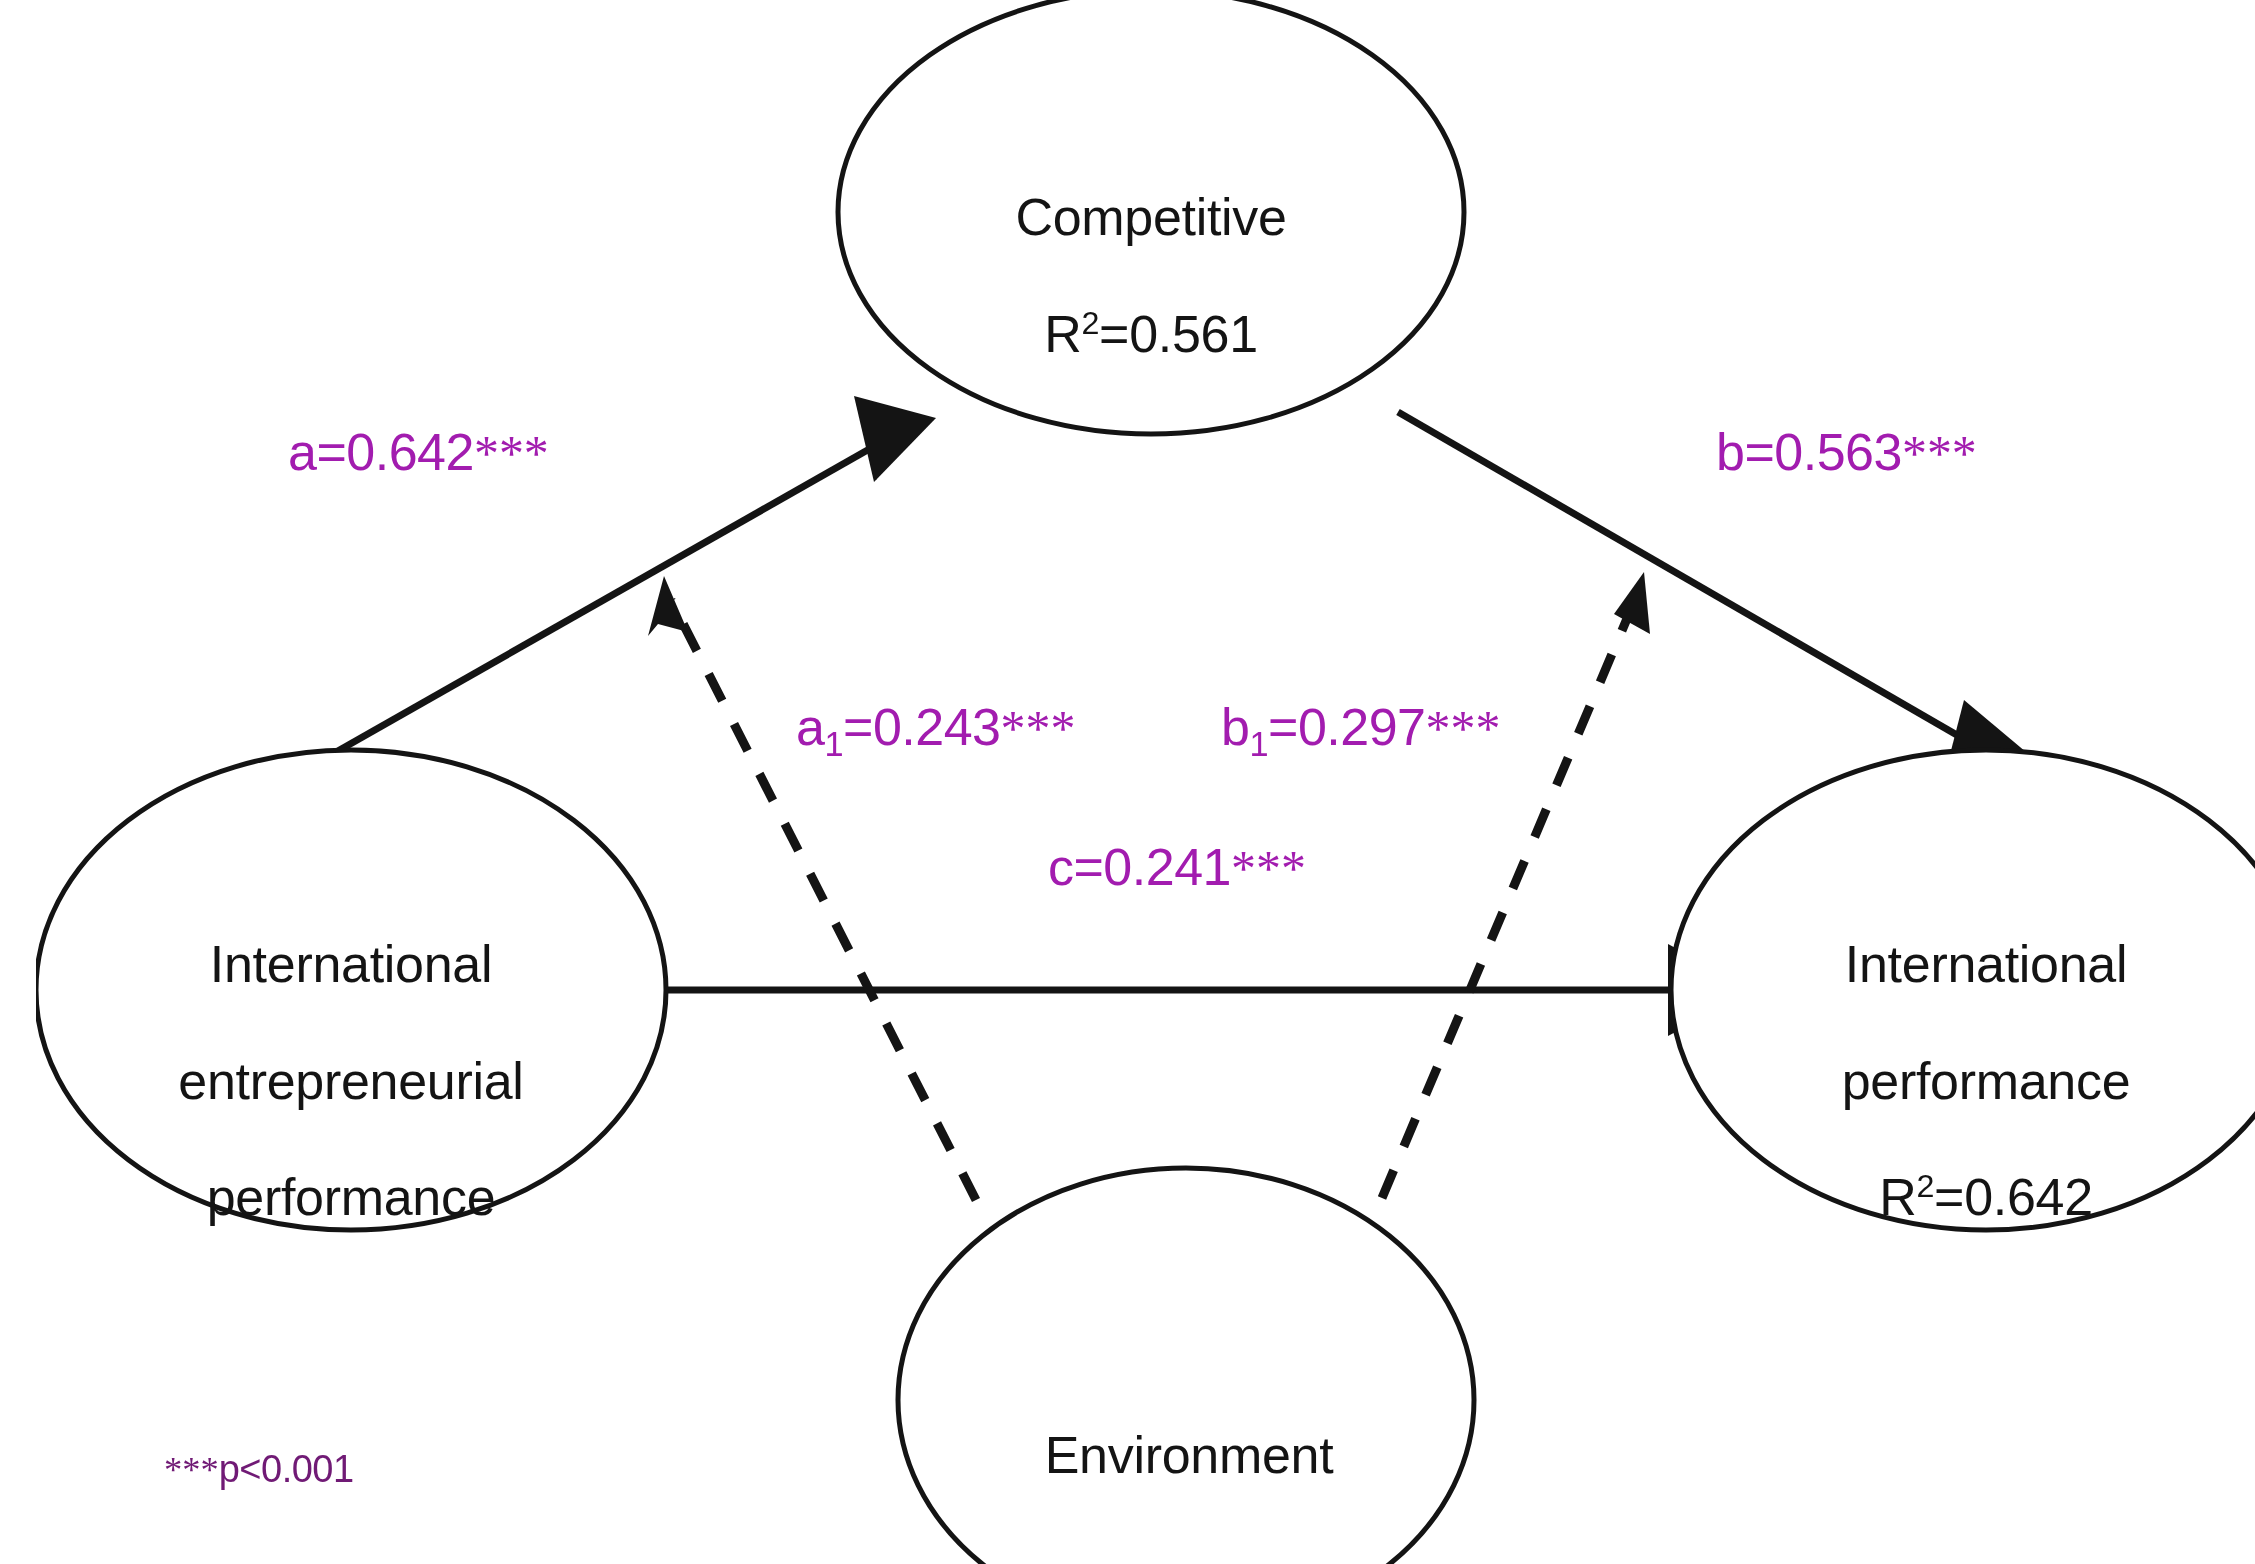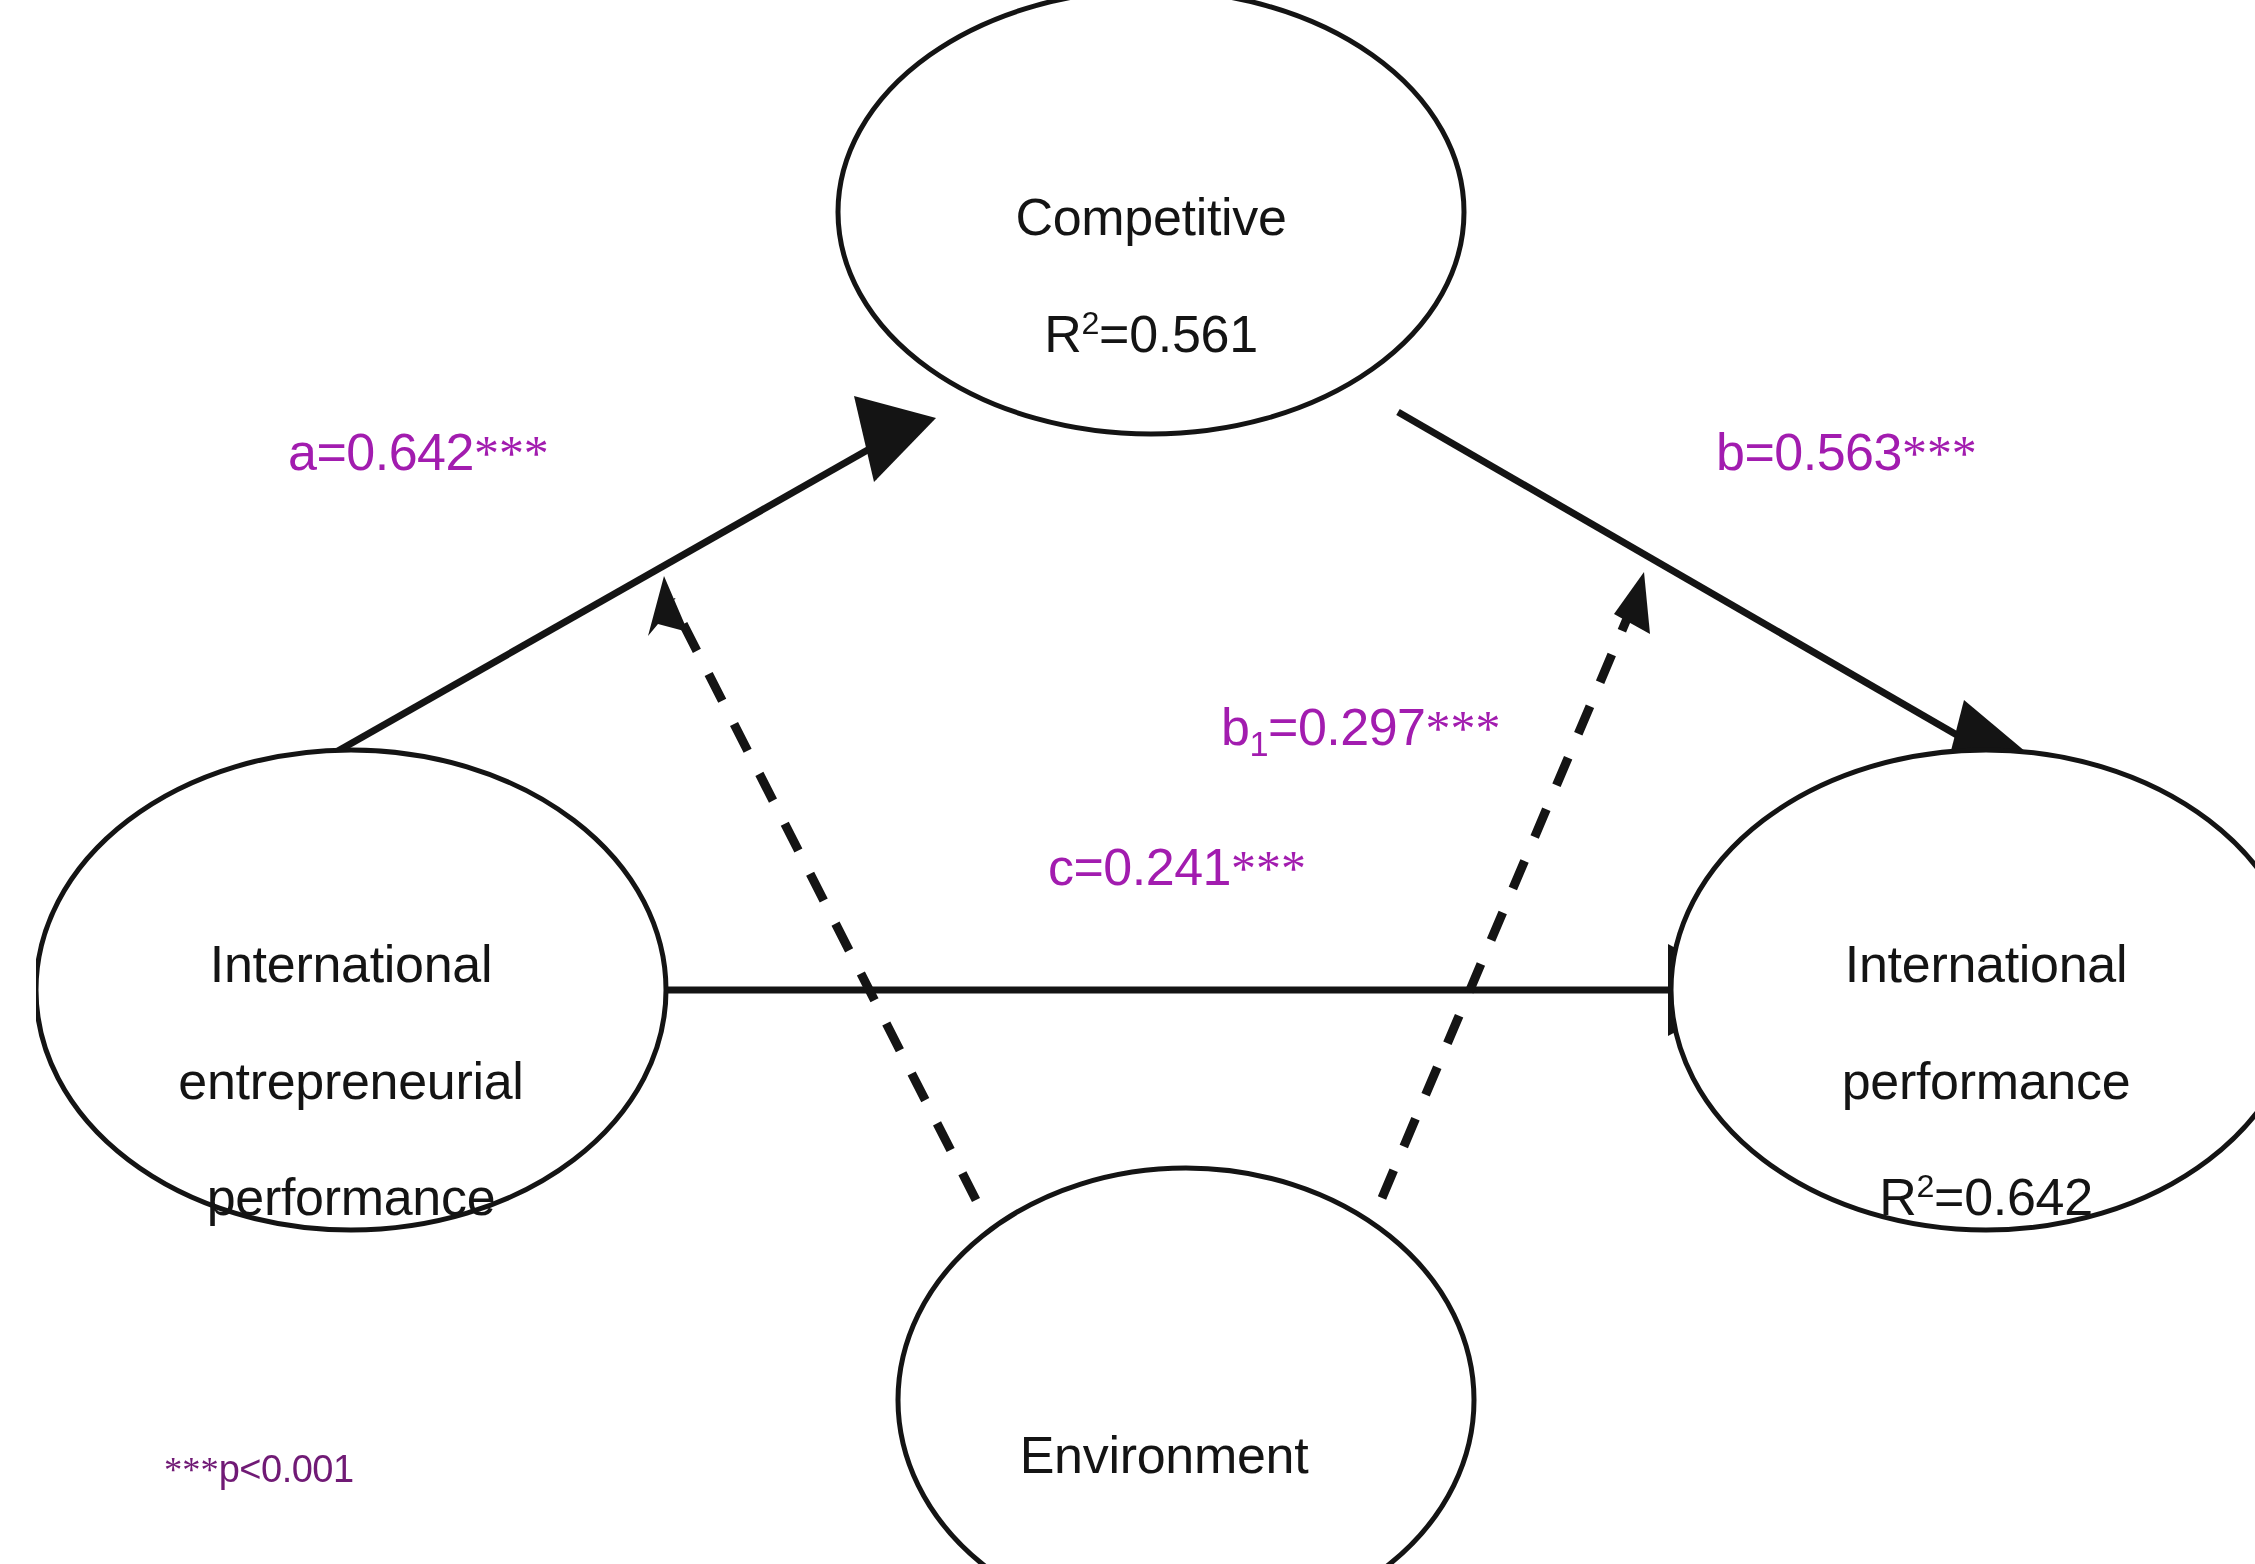--- a/index.html
+++ b/index.html
@@ -93,21 +93,21 @@
     font-family: "Liberation Sans", sans-serif;
     font-size: 38px;
     white-space: nowrap;
     letter-spacing: -0.5px;
     text-align: center;
   }
   
   #label-competitive-strategy { left: 802px; top: 130px;  width: 626px; }
   #label-intl-entre-orient    { left: 2px;   top: 877px;  width: 626px; }
   #label-intl-performance     { left: 1637px;top: 877px;  width: 626px; }
-  #label-environment          { left: 841px; top: 1368px; width: 574px; }
+  #label-environment          { left: 866px; top: 1368px; width: 574px; }
   
   #label-path-a   { left: 252px;  top: 425px; }
   #label-path-b   { left: 1680px; top: 425px; }
   #label-path-a1  { left: 760px;  top: 700px; }
   #label-path-b1  { left: 1185px; top: 700px; }
   #label-path-c   { left: 1012px; top: 840px; }
   #footnote-sig   { left: 128px;  top: 1448px; }
 </style>
 </head>
 <body>
@@ -166,20 +166,21 @@
   </div>
 
   <div class="node-label" id="label-environment">
     <div>Environment</div>
   </div>
 
   <div class="edge-label" id="label-path-a"><span>a</span><span>=0.642</span><span class="stars">***</span></div>
 
   <div class="edge-label" id="label-path-b"><span>b</span><span>=0.563</span><span class="stars">***</span></div>
 
+  <div class="edge-label" id="label-path-a1"><span>a</span><span class="sub">1</span><span>=0.243</span><span class="stars">***</span></div>
 
   <div class="edge-label" id="label-path-b1"><span>b</span><span class="sub">1</span><span>=0.297</span><span class="stars">***</span></div>
 
   <div class="edge-label" id="label-path-c"><span>c</span><span>=0.241</span><span class="stars">***</span></div>
 
   <div class="footnote" id="footnote-sig"><span class="stars">***</span><span>p&lt;0.001</span></div>
 
 </div>
 
 </body></html>

